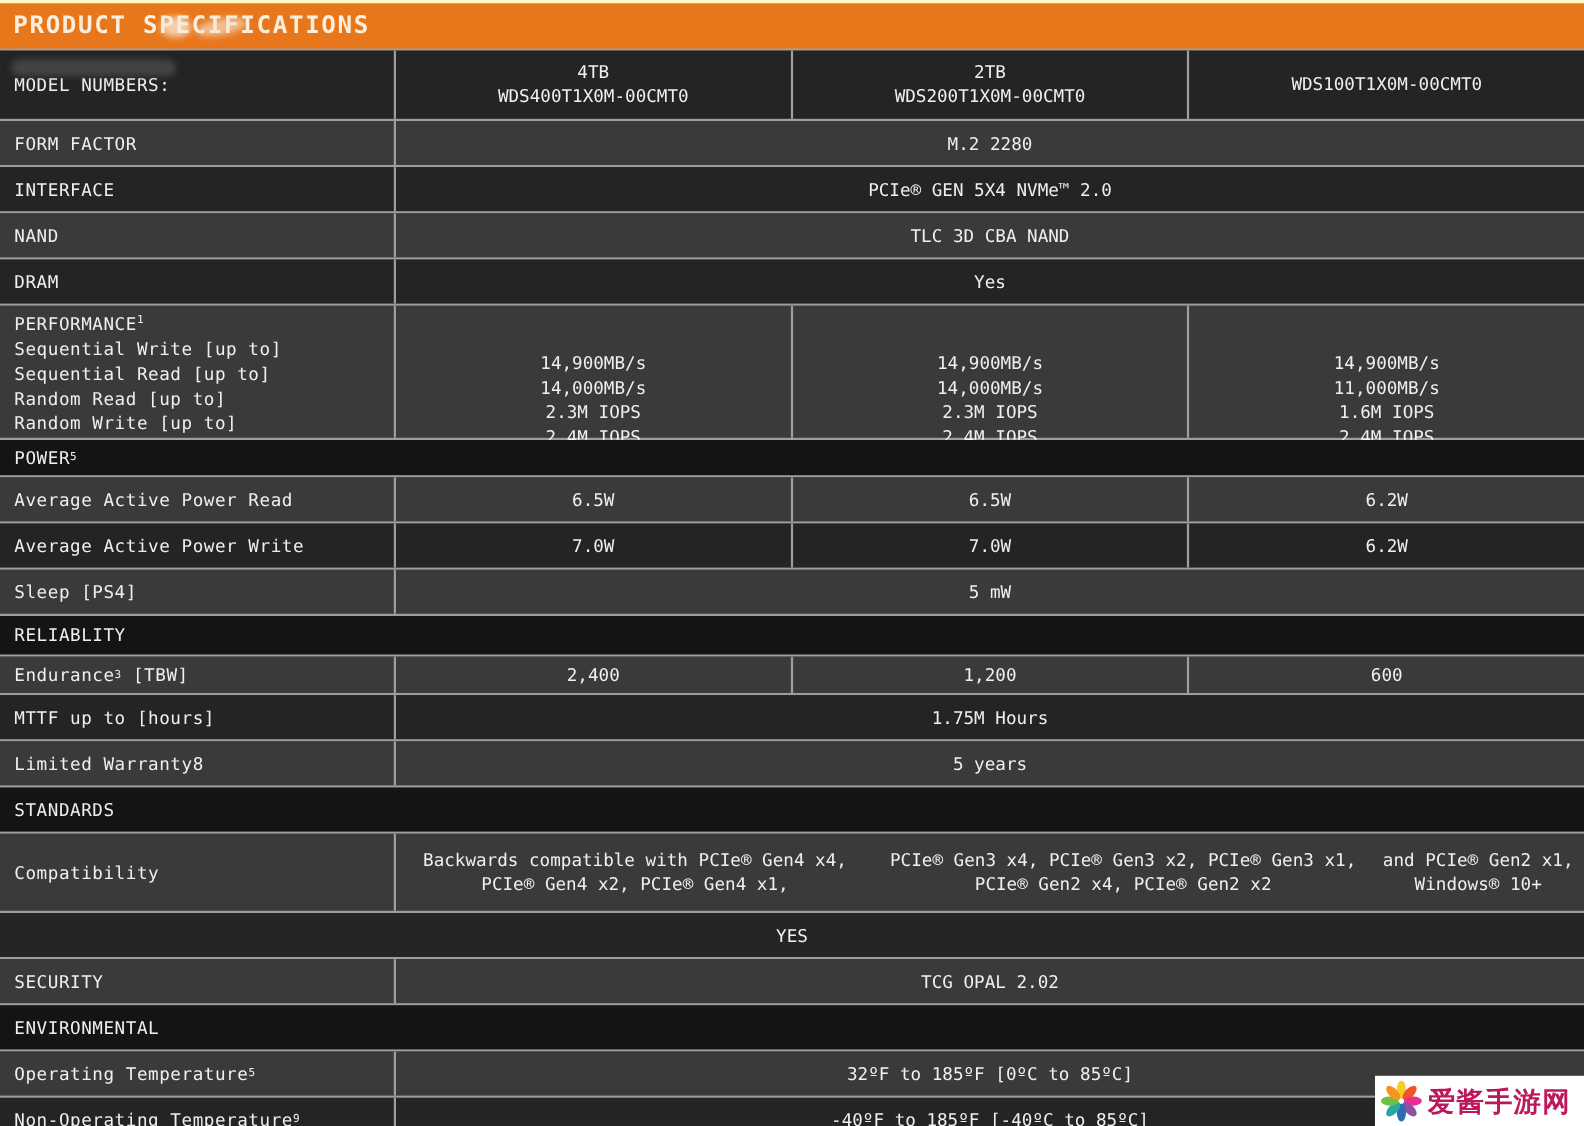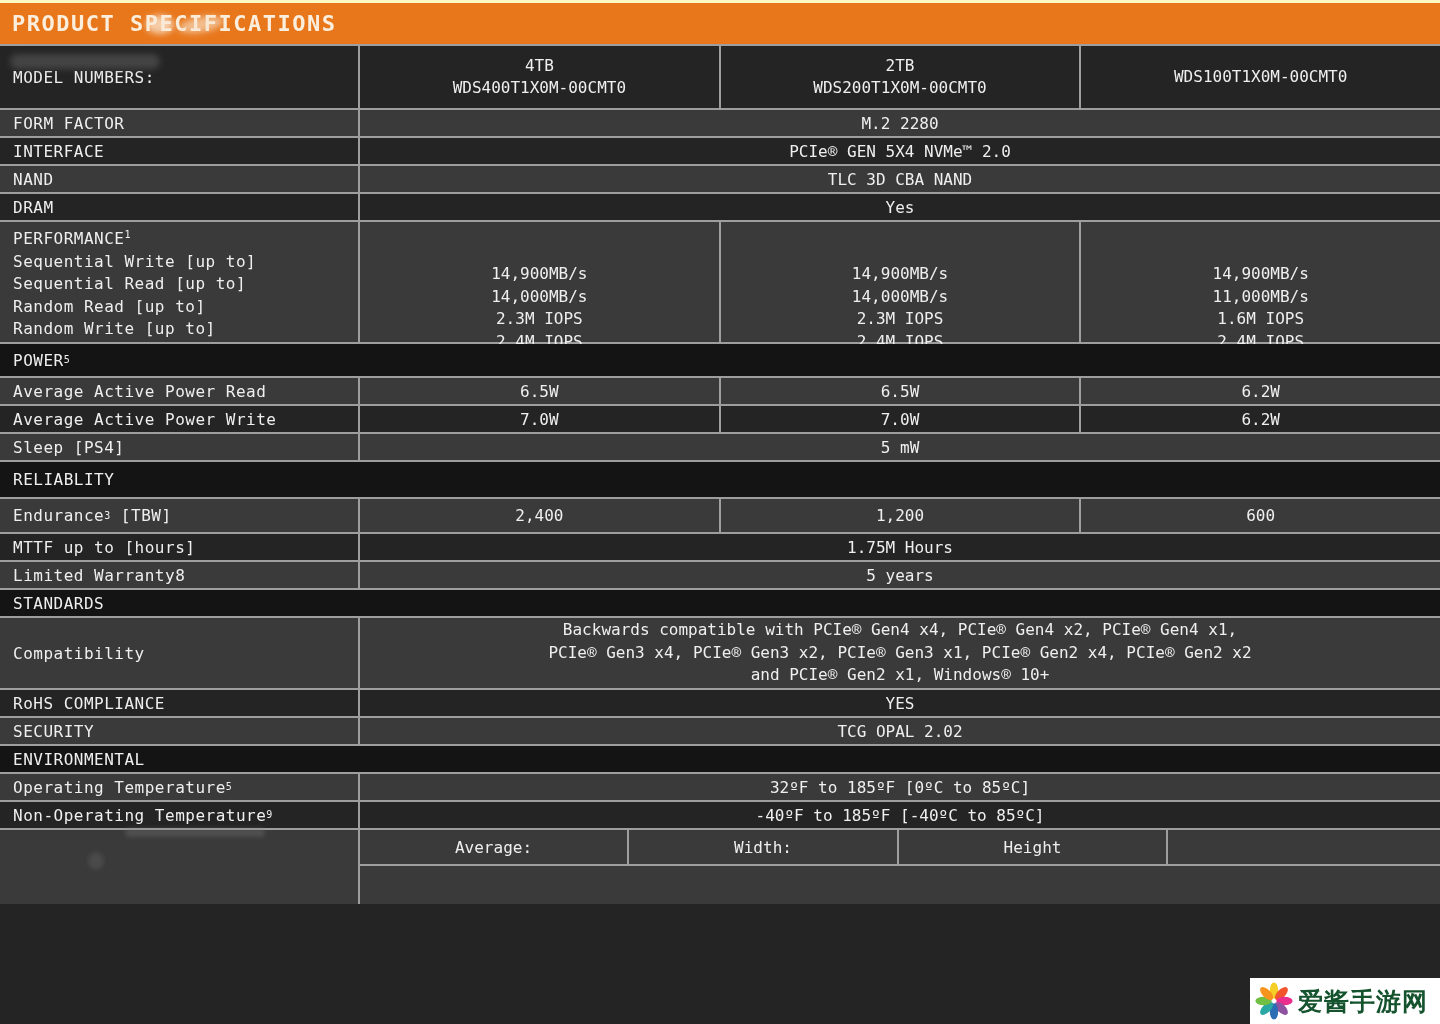--- a/index.html
+++ b/index.html
@@ -23,54 +23,54 @@
   .smudge.s1{left:146px;top:12px;width:28px;height:19px;background:rgba(250,234,215,0.75);filter:blur(3px);}
   .smudge.s2{left:178px;top:14px;width:46px;height:15px;background:rgba(248,228,205,0.65);filter:blur(3px);transform:rotate(-10deg);}
   .smudge.s3{left:10px;top:8px;width:150px;height:15px;background:rgba(95,95,95,0.55);filter:blur(3px);border-radius:8px;}
   .smudge.s4{left:125px;top:-2px;width:140px;height:9px;background:rgba(130,130,130,0.30);filter:blur(2px);border-radius:6px;}
   .smudge.s5{left:88px;top:22px;width:16px;height:18px;background:rgba(130,130,130,0.22);filter:blur(2px);}
   
   .row{display:flex;border-bottom:2px solid #9E9E9E;box-sizing:border-box;position:relative;}
   .dark{background:#242424;}
   .light{background:#3A3A3A;}
   .section{background:#141414;}
-  .h36{height:28px;} .h34{height:34px;} .h37{height:37px;} .h35{height:35px;}
+  .h36{height:42px;} .h34{height:34px;} .h37{height:37px;} .h35{height:35px;}
   .h64{height:64px;} .h122{height:122px;} .h72{height:72px;} .h74{height:74px;border-bottom:none;}
   .label{
     width:360px;box-sizing:border-box;border-right:2px solid #9E9E9E;
     display:flex;align-items:center;padding-left:13px;letter-spacing:0.5px;flex-shrink:0;
   }
   .label-full{display:flex;align-items:center;padding-left:13px;letter-spacing:0.5px;width:100%;}
   .vals{flex:1;display:flex;min-width:0;}
   .vcol{flex:1;display:flex;align-items:center;justify-content:center;box-sizing:border-box;}
   .vcol + .vcol{border-left:2px solid #9E9E9E;}
   .merged{flex:1;display:flex;align-items:center;justify-content:center;}
   sup{font-size:10px;line-height:0;}
   
   .model-cell{flex-direction:column;justify-content:center;line-height:22px;}
   
   .perf-label{display:block;padding-top:6px;line-height:22.5px;}
   .perf-col{display:block;text-align:center;padding-top:41px;line-height:22.5px;}
   
-  .compat-val{flex-direction:column;justify-content:center;line-height:22.5px;text-align:center;}
+  .compat-val{justify-content:center;line-height:22.5px;text-align:center;}
   
   .dims-right{flex:1;display:flex;flex-direction:column;min-width:0;}
   .dims-row{display:flex;height:36px;box-sizing:border-box;}
   .dims-row.top{border-bottom:2px solid #9E9E9E;}
   .dims-cell{display:flex;align-items:center;justify-content:center;box-sizing:border-box;}
   .dc1{width:267px;} .dc2{width:270px;border-left:2px solid #9E9E9E;}
   .dc3{width:269px;border-left:2px solid #9E9E9E;} .dc4{flex:1;border-left:2px solid #9E9E9E;}
   
   .watermark{
     position:absolute;right:0;bottom:0;width:190px;height:46px;background:#FFFFFF;
     display:flex;align-items:center;gap:5px;padding-left:5px;box-sizing:border-box;
   }
   .watermark .wm-text{
     font-family:"DejaVu Sans","Liberation Sans",sans-serif;
-    font-size:25px;font-weight:bold;color:#14532d;letter-spacing:1px;white-space:nowrap;
+    font-size:25px;font-weight:bold;color:#be185d;letter-spacing:1px;white-space:nowrap;
   }
 </style>
 </head>
 <body>
 
 <div id="screen">
 
   <div class="page-header">
     <div class="title">PRODUCT SPECIFICATIONS</div>
     <div class="smudge s1"></div>
@@ -210,21 +210,20 @@
   <div class="row light h72">
     <div class="label">Compatibility</div>
     <div class="merged compat-val">
       <div>Backwards compatible with PCIe® Gen4 x4, PCIe® Gen4 x2, PCIe® Gen4 x1,</div>
       <div>PCIe® Gen3 x4, PCIe® Gen3 x2, PCIe® Gen3 x1, PCIe® Gen2 x4, PCIe® Gen2 x2</div>
       <div>and PCIe® Gen2 x1, Windows® 10+</div>
     </div>
   </div>
 
   <div class="row dark h36">
-    <div class="label">RoHS COMPLIANCE</div>
     <div class="merged">YES</div>
   </div>
 
   <div class="row light h36">
     <div class="label">SECURITY</div>
     <div class="merged">TCG OPAL 2.02</div>
   </div>
 
   <div class="row section h36">
     <div class="label-full">ENVIRONMENTAL</div>

